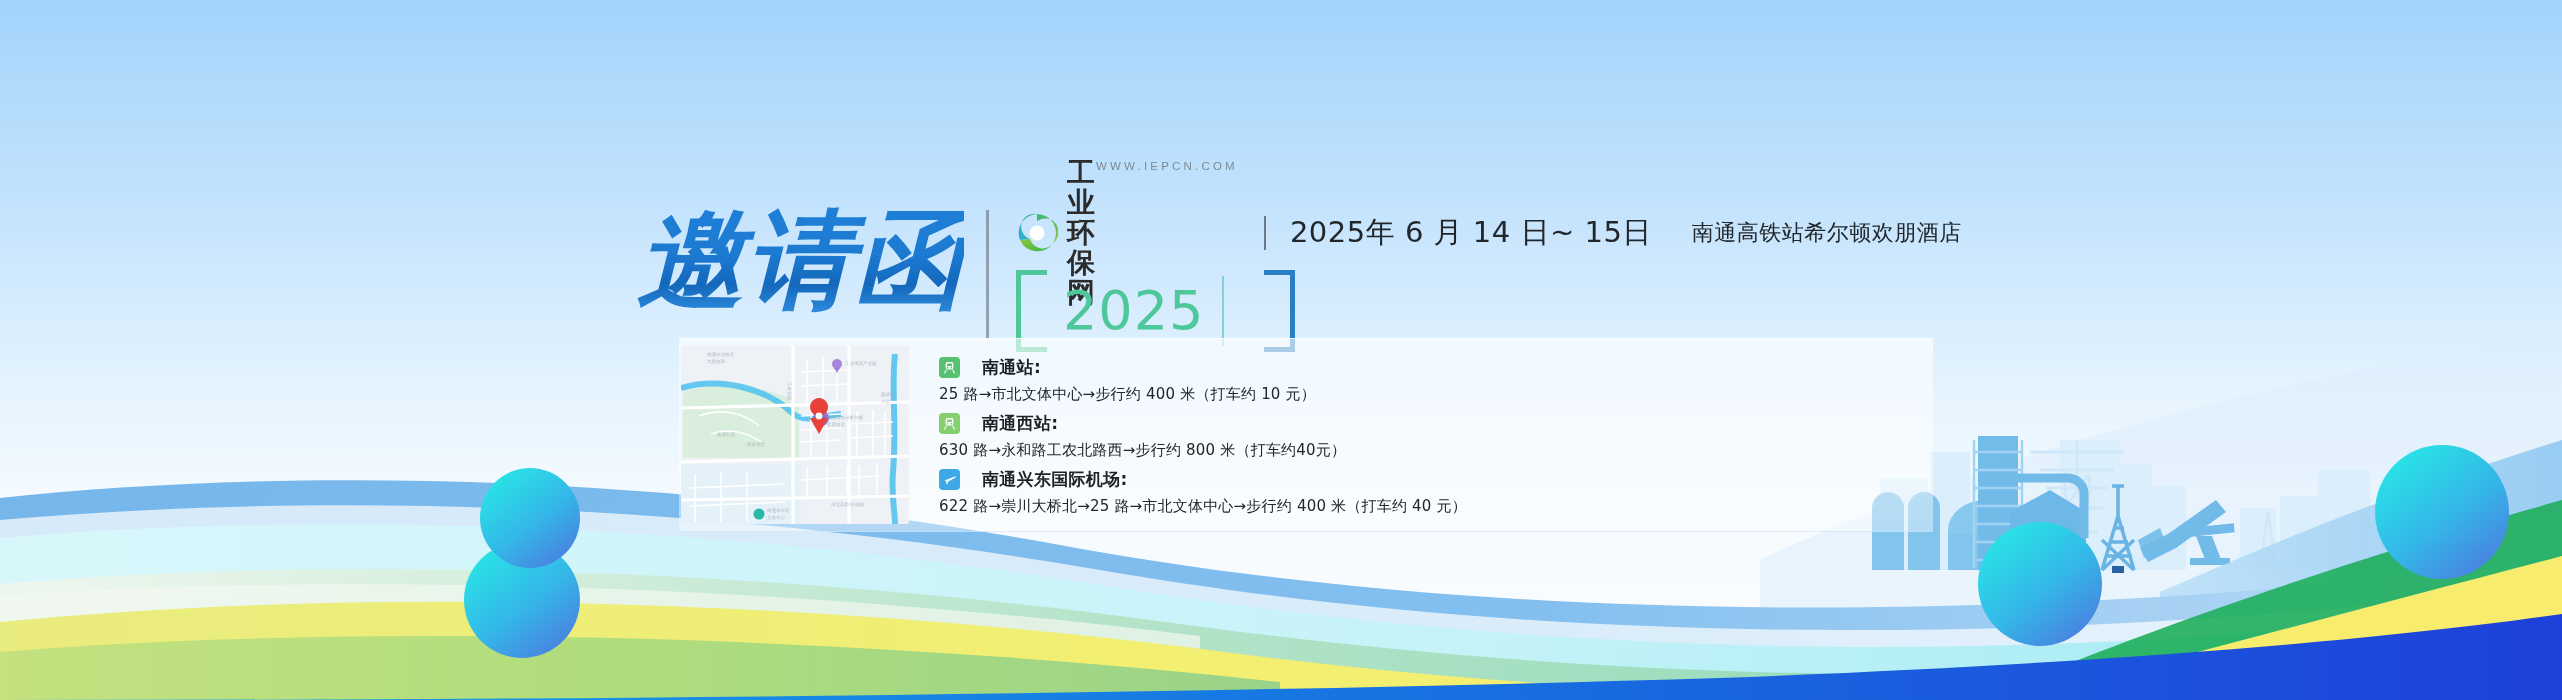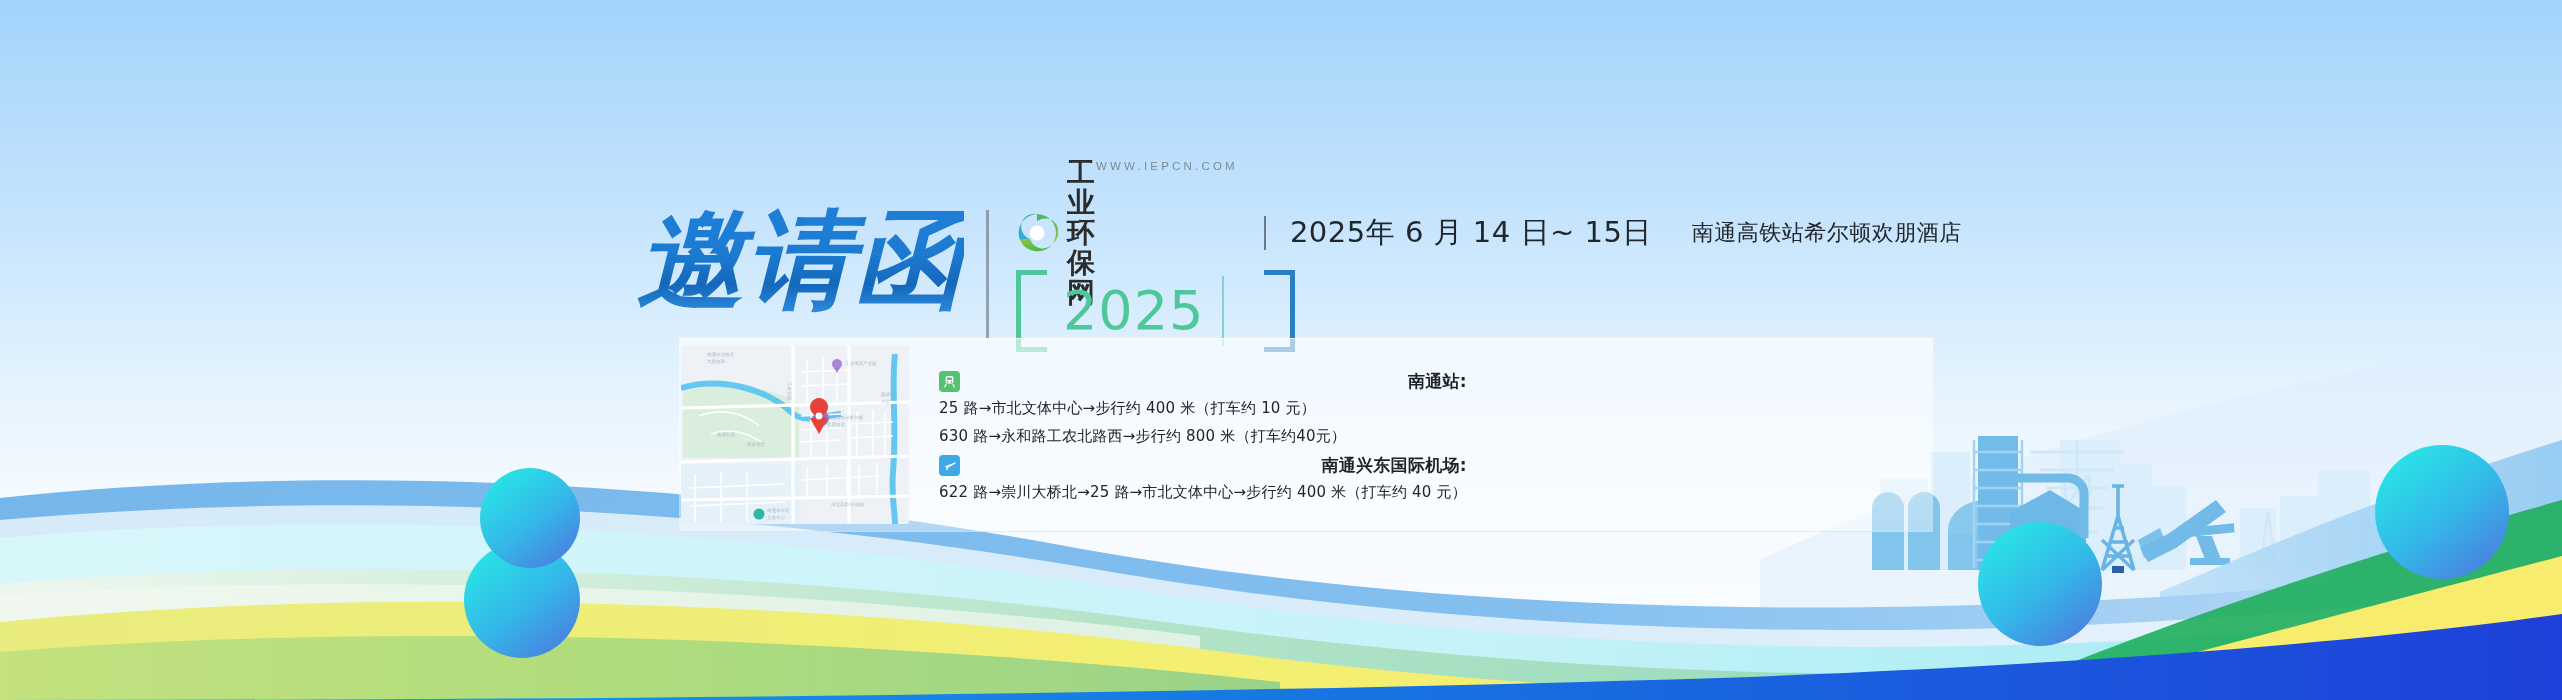--- a/index.html
+++ b/index.html
@@ -81,21 +81,21 @@
     display:flex;align-items:center;
   }
   #map-thumb{
     width:228px;height:178px;margin-left:2px;flex:none;position:relative;overflow:hidden;
     border-radius:3px;background:#eef1f5;
   }
   #map-thumb svg{display:block;width:228px;height:178px;}
   #routes{margin-left:30px;padding-top:2px;}
   .route-block{margin-bottom:9px;}
   .route-block:last-child{margin-bottom:0;}
-  .route-head{display:flex;align-items:center;height:22px;justify-content:space-between;}
+  .route-head{display:flex;align-items:center;height:22px;}
   .route-ico{
     width:21px;height:21px;border-radius:4px;flex:none;
     display:flex;align-items:center;justify-content:center;
   }
   .route-ico.train{background:#56c271;}
   .route-ico.train2{background:#86cf6f;}
   .route-ico.plane{background:#3fa9e8;}
   .route-ico svg{display:block;}
   .route-name{
     font-family:"DejaVu Sans","Liberation Sans",sans-serif;
@@ -405,20 +405,32 @@
               <circle cx="8.4" cy="6.7" r=".9" fill="#56c271"></circle>
               <path d="M3.2,9 L1.6,12 M9.8,9 L11.4,12" stroke="#ffffff" stroke-width="1.1" stroke-linecap="round"></path>
             </svg>
           </span>
           <span class="route-name">南通站:</span>
         </div>
         <div class="route-desc">25 路→市北文体中心→步行约 400 米（打车约 10 元）</div>
       </div>
 
       <div class="route-block">
+        <div class="route-head">
+          <span class="route-ico train2">
+            <svg width="13" height="13" viewBox="0 0 13 13" xmlns="http://www.w3.org/2000/svg">
+              <rect x="2.6" y="1" width="7.8" height="7.6" rx="2" fill="#ffffff"></rect>
+              <rect x="4" y="2.4" width="5" height="2.6" rx=".6" fill="#86cf6f"></rect>
+              <circle cx="4.6" cy="6.7" r=".9" fill="#86cf6f"></circle>
+              <circle cx="8.4" cy="6.7" r=".9" fill="#86cf6f"></circle>
+              <path d="M3.2,9 L1.6,12 M9.8,9 L11.4,12" stroke="#ffffff" stroke-width="1.1" stroke-linecap="round"></path>
+            </svg>
+          </span>
+          <span class="route-name">南通西站:</span>
+        </div>
         <div class="route-desc">630 路→永和路工农北路西→步行约 800 米（打车约40元）</div>
       </div>
 
       <div class="route-block">
         <div class="route-head">
           <span class="route-ico plane">
             <svg width="14" height="14" viewBox="0 0 14 14" xmlns="http://www.w3.org/2000/svg">
               <path d="M1.5,7.6 L12.5,3.2 L12.5,4.6 L5.4,8.4 L4.2,11.2 L3.2,11.2 L3.4,8.6 Z" fill="#ffffff"></path>
             </svg>
           </span>

